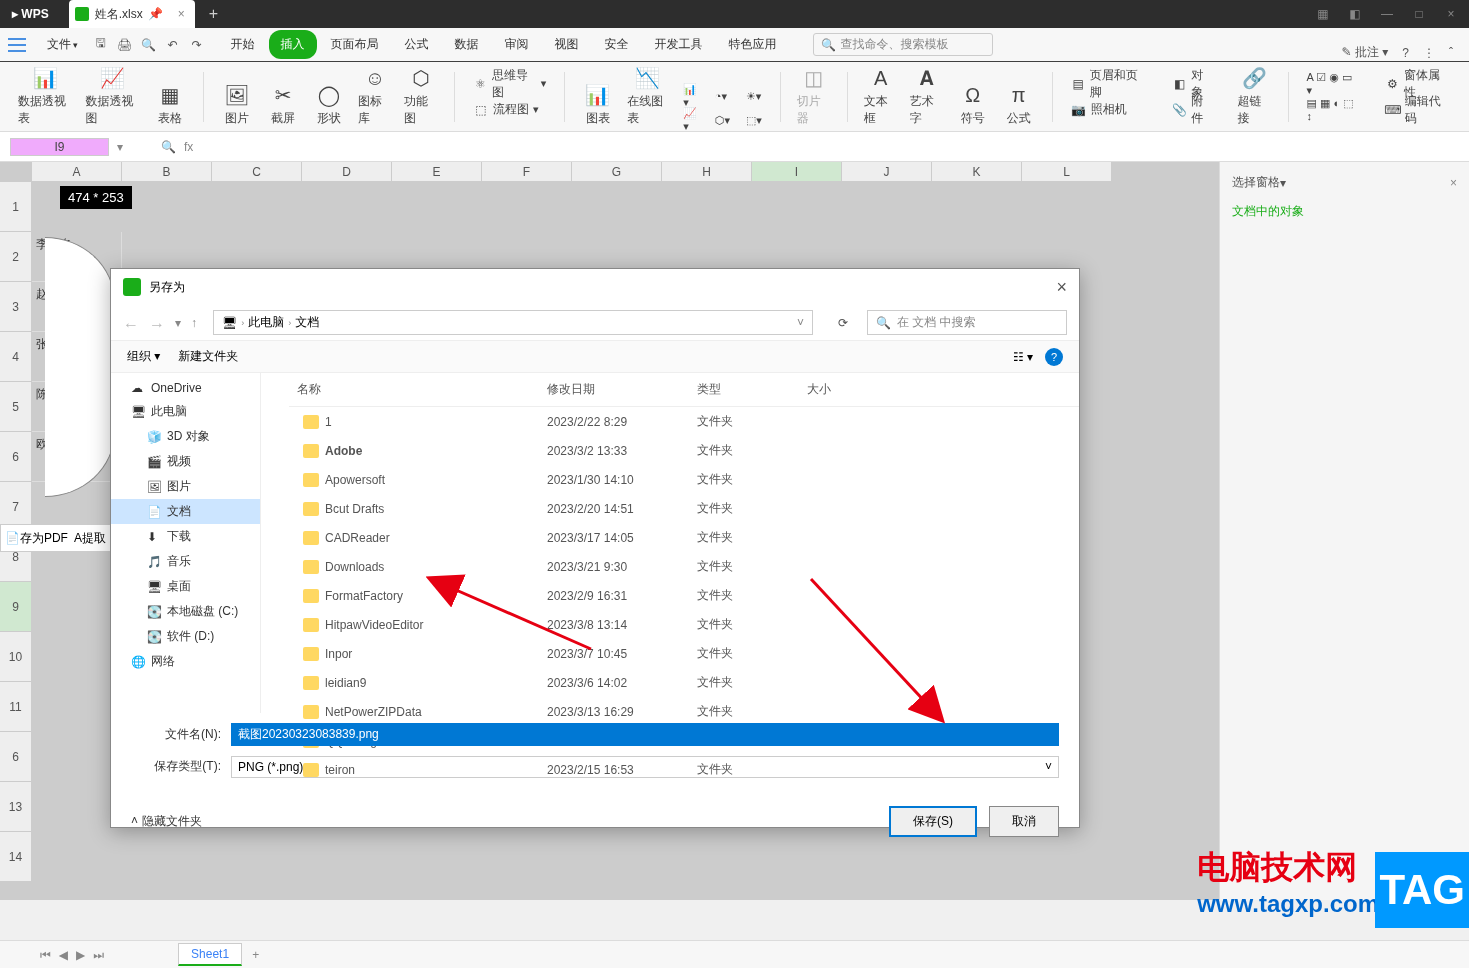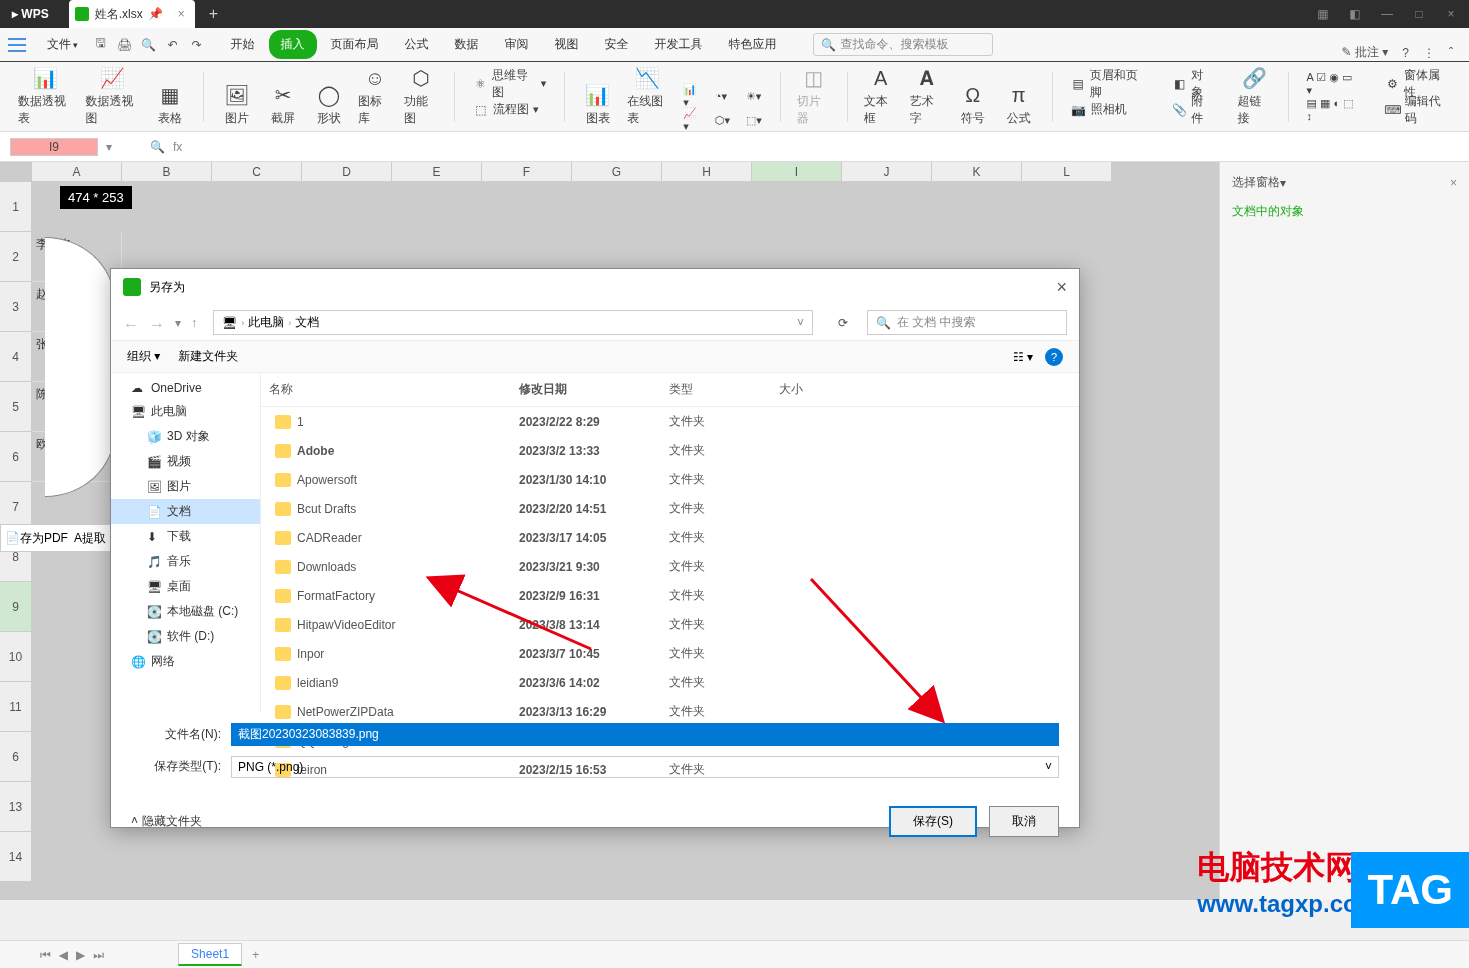--- a/index.html
+++ b/index.html
@@ -25,21 +25,21 @@
 .menubar-right{margin-left:auto;display:flex;gap:14px;align-items:center;color:#555;padding-right:8px;margin-top:16px;}
 .ribbon{height:70px;background:#f7f7f7;border-bottom:1px solid #dcdcdc;display:flex;align-items:center;padding:0 8px;gap:2px;}
 .ribbon-group{display:flex;align-items:flex-end;gap:4px;padding:0 6px;height:100%;}
 .ribbon-sep{width:1px;height:50px;background:#ddd;margin:0 4px;}
 .rbtn{display:flex;flex-direction:column;align-items:center;justify-content:center;gap:3px;padding:4px 4px;min-width:42px;color:#444;font-size:11px;}
 .rbtn .ricon{width:24px;height:24px;display:flex;align-items:center;justify-content:center;font-size:20px;}
 .rbtn.disabled{color:#aaa;}
 .rbtn-sm{display:flex;align-items:center;gap:4px;padding:2px 6px;height:22px;font-size:11px;color:#444;}
 .rbtn-sm .ricon-sm{width:16px;height:16px;display:flex;align-items:center;justify-content:center;}
 .formula-bar{height:30px;background:#fff;border-bottom:1px solid #dcdcdc;display:flex;align-items:center;padding:0 40px 0 10px;gap:8px;}
-.name-box{width:88px;border:1px solid #ccc;background:#fca5a5;padding:1px 6px;text-align:center;color:#444;}
+.name-box{width:99px;border:1px solid #ccc;background:#f0abfc;padding:1px 6px;text-align:center;color:#444;}
 .fx{color:#888;}
 .sheet-area{position:relative;height:738px;display:flex;}
 .cols{position:absolute;left:32px;top:0;height:20px;display:flex;}
 .colh{width:90px;border-right:1px solid #ccc;border-bottom:1px solid #ccc;background:#eee;text-align:center;line-height:20px;color:#555;}
 .colh.active{background:#d0e8d0;}
 .rowsarea{position:absolute;left:0;top:20px;}
 .rowh{width:32px;height:50px;border-right:1px solid #ccc;border-bottom:1px solid #ccc;background:#eee;text-align:center;line-height:50px;color:#555;}
 .rowh.active{background:#d0e8d0;}
 .cells{position:absolute;left:32px;top:20px;right:0;bottom:0;}
 .cell{position:absolute;border-right:1px solid #ddd;border-bottom:1px solid #ddd;padding:4px;color:#333;}
@@ -65,44 +65,44 @@
 .dlg-search{border:1px solid #ccc;padding:3px 8px;width:200px;display:flex;align-items:center;gap:6px;color:#888;}
 .refresh{width:28px;height:24px;display:flex;align-items:center;justify-content:center;color:#555;}
 .dlg-toolbar{height:32px;display:flex;align-items:center;padding:0 16px;gap:18px;background:#fafafa;border-bottom:1px solid #eee;}
 .dlg-toolbar .right{margin-left:auto;display:flex;gap:12px;align-items:center;}
 .help-icon{width:18px;height:18px;border-radius:50%;background:#0078d4;color:#fff;display:flex;align-items:center;justify-content:center;font-size:11px;}
 .dlg-body{display:flex;height:340px;}
 .tree{width:150px;border-right:1px solid #eee;padding:4px 0;overflow:hidden;}
 .tree-item{padding:4px 10px 4px 20px;display:flex;align-items:center;gap:6px;color:#333;}
 .tree-item.sel{background:#cce5ff;}
 .tree-icon{width:14px;height:14px;display:inline-block;}
-.filelist{flex:1;}
+.filelist{flex:1;margin-left:28px;}
 .fl-header{display:flex;border-bottom:1px solid #eee;padding:4px 0;}
 .fl-col{padding:4px 8px;color:#555;}
 .fl-name{width:250px;}
-.fl-date{width:150px;font-weight:bold;}
+.fl-date{width:150px;}
 .fl-type{width:110px;}
 .fl-size{width:80px;}
 .fl-row{display:flex;padding:2px 0;align-items:center;}
 .fl-row .folder-icon{width:16px;height:14px;background:#ffd862;border-radius:2px;margin:0 6px;}
 .dlg-bottom{padding:10px 20px;}
 .field-row{display:flex;align-items:center;gap:10px;margin-bottom:10px;}
 .field-label{width:90px;text-align:right;color:#333;}
 .field-input{flex:1;border:1px solid #0078d4;padding:3px 6px;background:#0078d4;}
 .field-input input{width:100%;border:none;outline:none;background:#0078d4;color:#fff;}
 .field-select{flex:1;border:1px solid #ccc;padding:3px 6px;display:flex;justify-content:space-between;align-items:center;}
 .dlg-buttons{display:flex;justify-content:space-between;align-items:center;padding:8px 20px 16px;}
 .hide-folders{display:flex;align-items:center;gap:4px;color:#333;}
 .btn{border:1px solid #888;background:#efefef;padding:5px 22px;cursor:pointer;}
 .btn.primary{border:2px solid #0078d4;text-align:center;}
 .arrow-red{position:absolute;pointer-events:none;}
 .watermark{position:absolute;right:90px;bottom:50px;text-align:left;}
 .wm1{color:#e60012;font-size:32px;font-weight:bold;}
 .wm2{color:#0066cc;font-size:24px;font-weight:bold;}
-.tag-badge{position:absolute;right:0;bottom:40px;background:#0099ff;color:#fff;font-size:42px;font-weight:bold;padding:14px 16px;}
+.tag-badge{position:absolute;right:0;bottom:40px;background:#0099ff;color:#fff;font-size:42px;font-weight:bold;padding:14px 4px;}
 .half-ellipse{position:absolute;left:45px;top:75px;width:70px;height:260px;border:1px solid #888;border-radius:0 140px 140px 0/0 130px 130px 0;border-left:none;background:#fff;}
 </style>
 </head>
 <body>
 
 <div class="titlebar">
   <span class="wps-logo">▸ <span>WPS</span></span>
   <div class="tab">
     <span class="icon"></span>
     <span>姓名.xlsx</span>

